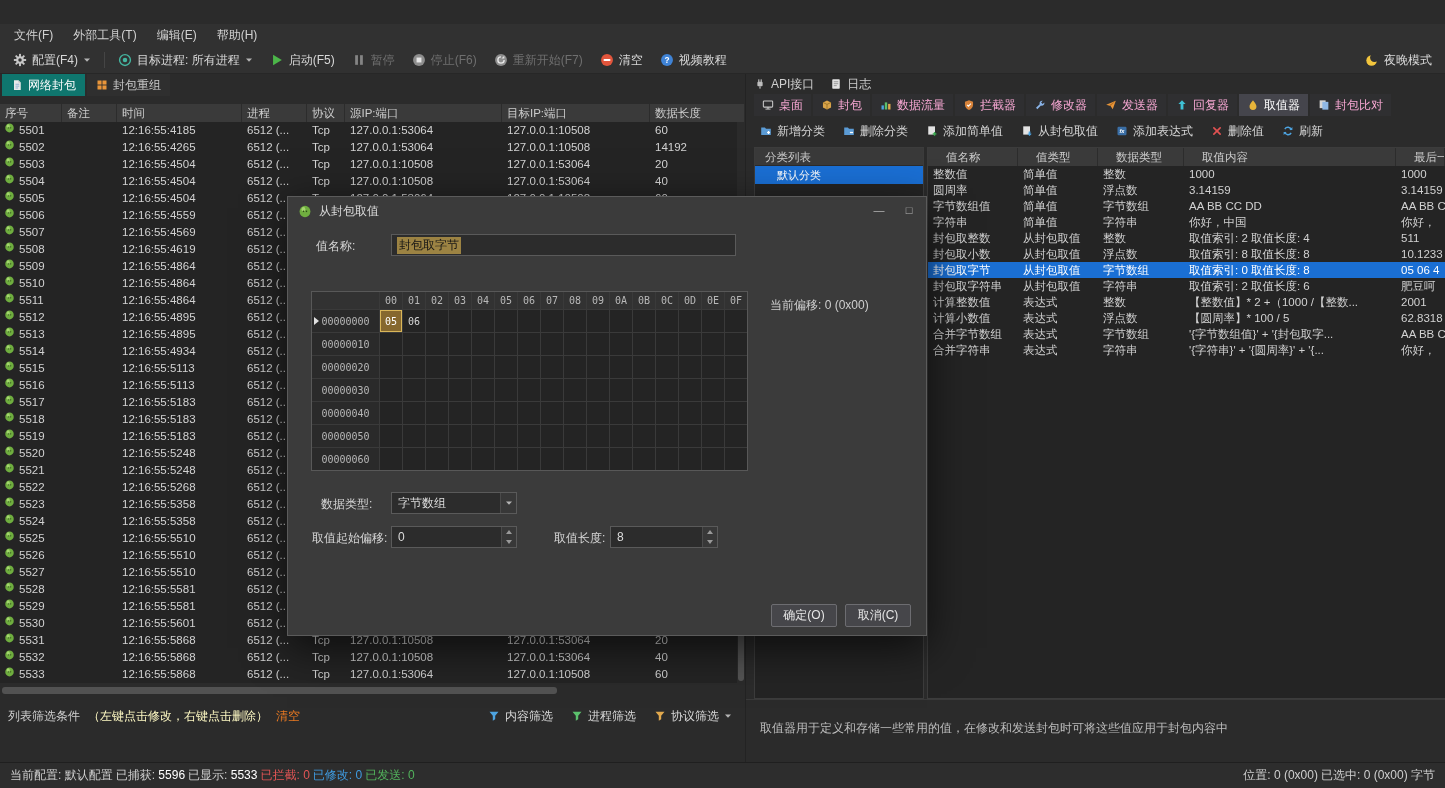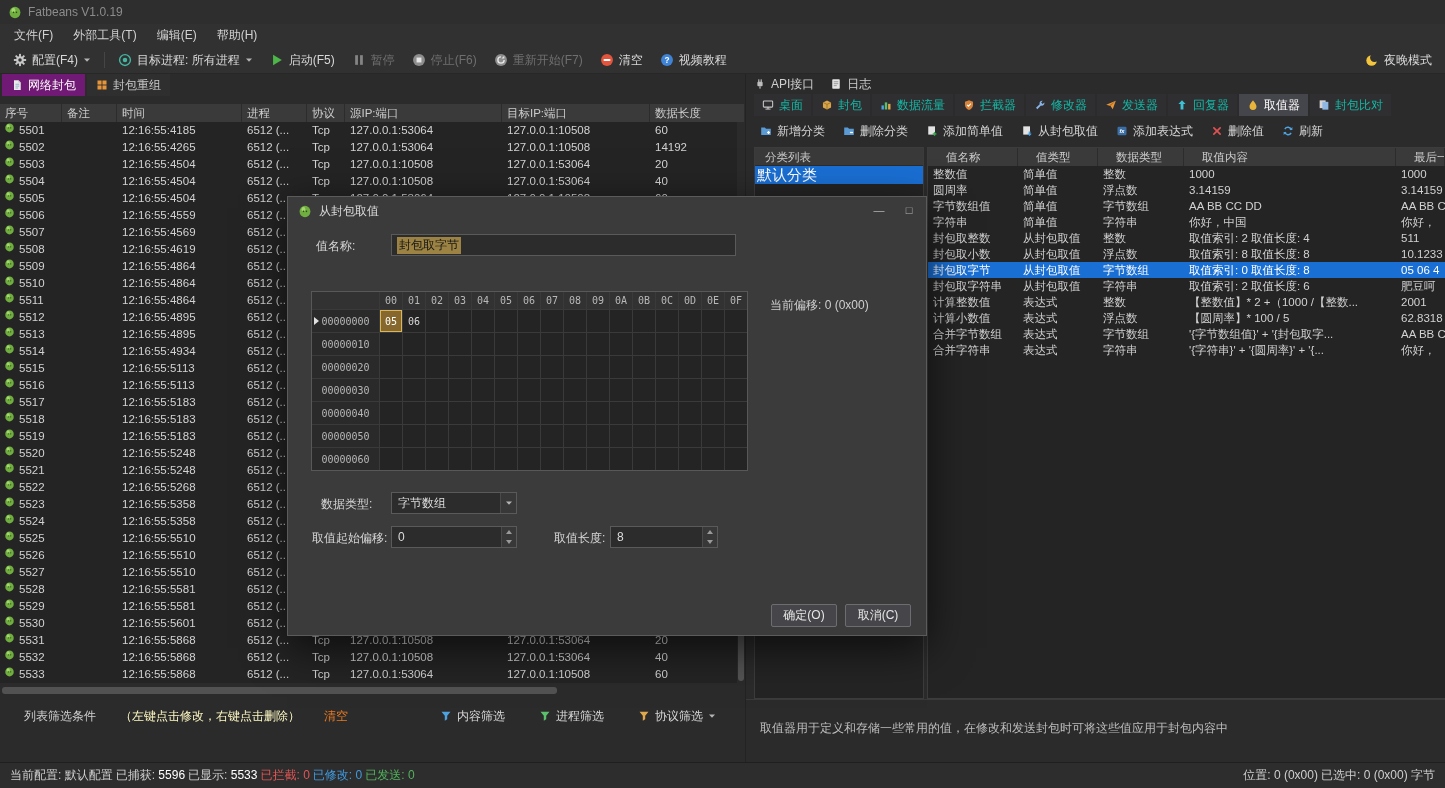--- a/index.html
+++ b/index.html
@@ -13,48 +13,48 @@
 .menu-item{padding:0 10px;height:100%;display:flex;align-items:center;color:#d2d2d2;cursor:default}
 .toolbar{position:absolute;left:0;top:47px;right:0;height:27px;background:#313131;border-bottom:1px solid #272727;display:flex;align-items:center;gap:3px;padding:0 6px}
 .tbtn{display:flex;align-items:center;gap:5px;padding:2px 7px;border-radius:2px;color:#d8d8d8;white-space:nowrap;cursor:default}
 .tbtn.disabled{color:#6f6f6f}
 .tdiv{width:1px;height:16px;background:#454545;margin:0 3px}
 .tb-spacer{flex:1}
 
 .left-area{position:absolute;left:0;top:74px;width:745px;height:688px}
 .tabbar{position:absolute;left:2px;top:0;height:22px;display:flex;gap:2px}
 .tab{display:flex;align-items:center;gap:5px;padding:0 9px;color:#c8c8c8;background:#2f2f2f;height:22px}
-.tab.active{background:#701a75;color:#fff}
+.tab.active{background:#0f766e;color:#fff}
 .pt-header{position:absolute;left:0;top:30px;width:745px;height:18px;background:#3a3a3a;display:grid;grid-template-columns:62px 55px 125px 65px 38px 157px 148px 1fr;align-items:center;color:#ccc}
 .pt-header .hc{padding-left:5px;border-right:1px solid #2c2c2c;height:18px;line-height:18px;font-size:11.5px;overflow:hidden;white-space:nowrap}
 .pt-body{position:absolute;left:0;top:48px;width:745px;height:561px;background:#242424;overflow:hidden}
 .pt-row{display:grid;grid-template-columns:62px 55px 125px 65px 38px 157px 148px 1fr;height:17px;line-height:17px;font-size:11.5px;color:#d2d2d2;white-space:nowrap}
 .pt-row .c{padding-left:5px;overflow:hidden}
 .pt-row .c.seq{display:flex;align-items:flex-start;gap:4px;padding-left:4px}
 .vscroll{position:absolute;right:0;top:48px;width:8px;height:561px;background:#2b2b2b}
 .vthumb{position:absolute;left:1px;right:1px;bottom:2px;height:90px;background:#545454;border-radius:3px}
 .hscroll{position:absolute;left:0;top:612px;width:740px;height:9px;background:#2b2b2b}
 .hthumb{position:absolute;top:1px;bottom:1px;left:2px;width:555px;background:#525252;border-radius:3px}
-.filter-row{position:absolute;left:0;top:631px;width:745px;height:22px;display:flex;align-items:center;gap:24px;padding:0 24px;color:#cfcfcf}
+.filter-row{position:absolute;left:0;top:631px;width:745px;height:22px;display:flex;align-items:center;gap:8px;padding:0 8px;color:#cfcfcf}
 .filter-row .dim{color:#fef9c3}
 .filter-row .orange{color:#e87922}
 .f-spacer{flex:1}
 .fbtn{display:flex;align-items:center;gap:5px;padding:1px 5px;color:#d8d8d8;white-space:nowrap}
 
 .right-area{position:absolute;left:745px;top:74px;width:700px;height:688px;border-left:1px solid #232323}
 .rtabs1{position:absolute;left:8px;top:1px;height:18px;display:flex;gap:16px;align-items:center}
 .rtb{display:flex;align-items:center;gap:5px;color:#cfcfcf}
 .rtabs2{position:absolute;left:8px;top:20px;right:0;height:22px;display:flex;gap:2px}
-.rtab{display:flex;align-items:center;gap:5px;padding:0 8px;background:#2f2f31;color:#14b8a6;height:22px;white-space:nowrap}
+.rtab{display:flex;align-items:center;gap:5px;padding:0 8px;background:#2f2f31;color:#f9a8d4;height:22px;white-space:nowrap}
 .rtab.active{background:#45454c;color:#fff}
 .rtoolbar{position:absolute;left:8px;top:46px;right:0;height:22px;display:flex;gap:6px;align-items:center}
 .rabtn{display:flex;align-items:center;gap:5px;padding:2px 6px;color:#d6d6d6;white-space:nowrap}
 .catpanel{position:absolute;left:8px;top:73px;width:170px;bottom:63px;background:#242424;border:1px solid #3c3c3c}
 .cat-h{height:18px;line-height:18px;background:#3a3a3a;padding-left:10px;color:#ccc;font-size:11.5px;border-bottom:1px solid #2c2c2c}
-.cat-item{height:18px;line-height:18px;padding-left:2px;font-size:15px;color:#ddd}
+.cat-item{height:18px;line-height:18px;padding-left:22px;font-size:11px;color:#ddd}
 .cat-item.selected{background:#1a6fd4;color:#fff}
 .vtable{position:absolute;left:181px;top:73px;right:0;bottom:63px;background:#242424;border:1px solid #3c3c3c;border-right:none;overflow:hidden}
 .vt-header{display:grid;grid-template-columns:90px 80px 86px 212px 1fr;background:#3a3a3a;height:18px;color:#ccc}
 .vt-header .hc{padding-left:18px;height:18px;line-height:18px;font-size:11.5px;border-right:1px solid #2c2c2c;overflow:hidden;white-space:nowrap}
 .vt-row{display:grid;grid-template-columns:90px 80px 86px 212px 1fr;height:16px;line-height:16px;font-size:11.5px;color:#d2d2d2;white-space:nowrap}
 .vt-row .c{padding-left:5px;overflow:hidden}
 .vt-row.selected{background:#1a6fd4;color:#fff}
 .descbar{position:absolute;left:0;right:0;bottom:0;height:63px;border-top:1px solid #3a3a3a;color:#bdbdbd}
 .descbar span{display:block;padding:20px 12px 0 14px}
 
@@ -84,31 +84,20 @@
 .spin-up,.spin-down{flex:1;display:flex;align-items:center;justify-content:center}
 .spin-up::after{content:"";border-left:3.5px solid transparent;border-right:3.5px solid transparent;border-bottom:4px solid #9a9a9a}
 .spin-down::after{content:"";border-left:3.5px solid transparent;border-right:3.5px solid transparent;border-top:4px solid #9a9a9a}
 .dbtn{position:absolute;width:66px;height:23px;background:#46464a;border:1px solid #6d6d71;color:#e6e6e6;font-size:12px;font-family:inherit;border-radius:2px}
 </style>
 </head>
 <body>
 
 <div class="app">
 
-  <div class="titlebar">
-    <span class="icon i14">
-        <svg viewBox="0 0 16 16">
-          <ellipse cx="8" cy="8.6" rx="6.2" ry="6.6" fill="#6fae3f"></ellipse>
-          <ellipse cx="6.2" cy="6" rx="2.2" ry="2.6" fill="#a4d66e"></ellipse>
-          <circle cx="6.3" cy="8.4" r=".9" fill="#2c4a16"></circle>
-          <circle cx="9.7" cy="8.4" r=".9" fill="#2c4a16"></circle>
-        </svg>
-      </span>
-    <span>Fatbeans V1.0.19</span>
-  </div>
 
   <div class="menubar" id="menubar">
       <div class="menu-item">文件(F)</div>
       <div class="menu-item">外部工具(T)</div>
       <div class="menu-item">编辑(E)</div>
       <div class="menu-item">帮助(H)</div>
     </div>
 
   <div class="toolbar">
     <div class="tbtn">

